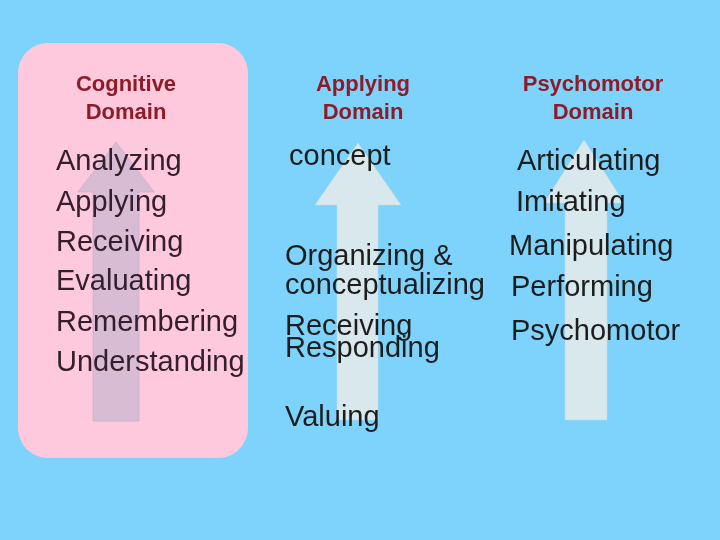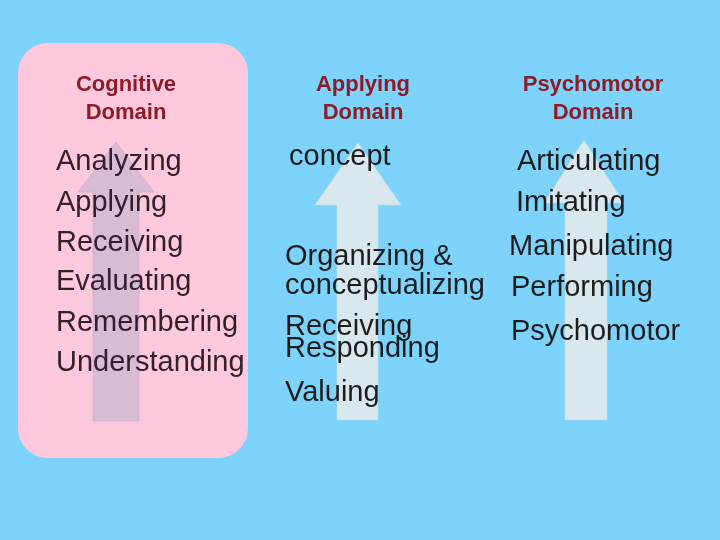--- a/index.html
+++ b/index.html
@@ -65,21 +65,21 @@
   <div class="col2">
     <div class="item" style="top:141px">
       <div class="indent">concept</div>
     </div>
     <div class="item" style="top:241px">
       <div>Organizing &amp;</div>
       <div>conceptualizing</div>
     </div>
     <div class="item" style="top:311px">Receiving</div>
     <div class="item" style="top:333px">Responding</div>
-    <div class="item" style="top:377px">Valuing</div>
+    <div class="item" style="top:402px">Valuing</div>
   </div>
 
   <div class="col3">
     <div class="item" style="top:146px;margin-left:13px">Articulating</div>
     <div class="item" style="top:187px;margin-left:12px">Imitating</div>
     <div class="item" style="top:231px;margin-left:5px">Manipulating</div>
     <div class="item" style="top:272px;margin-left:7px">Performing</div>
     <div class="item" style="top:316px;margin-left:7px">Psychomotor</div>
   </div>
 

